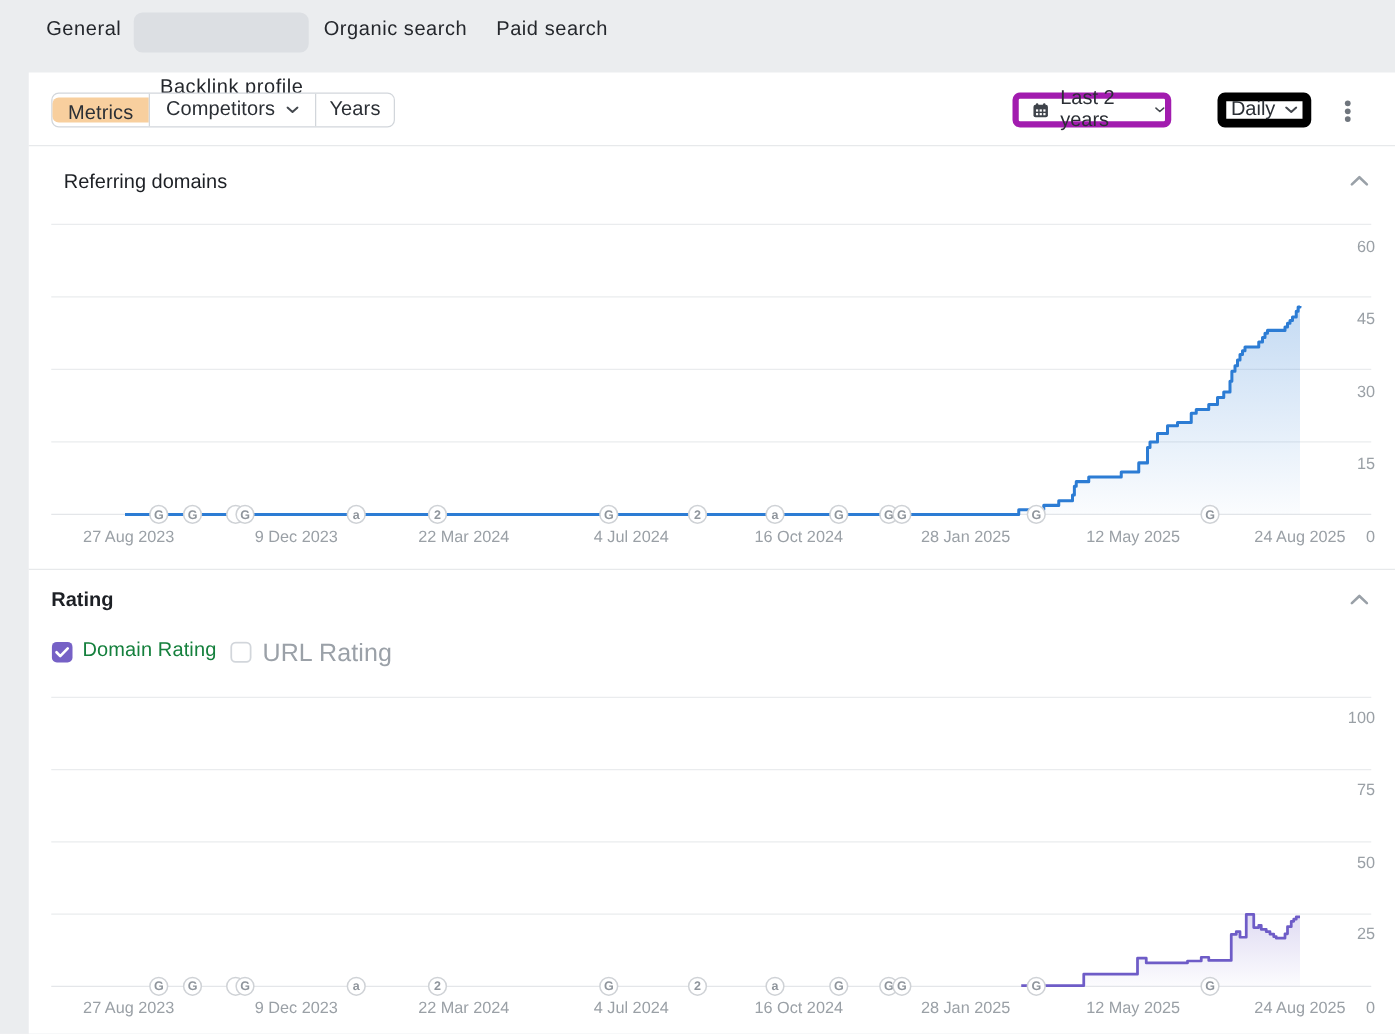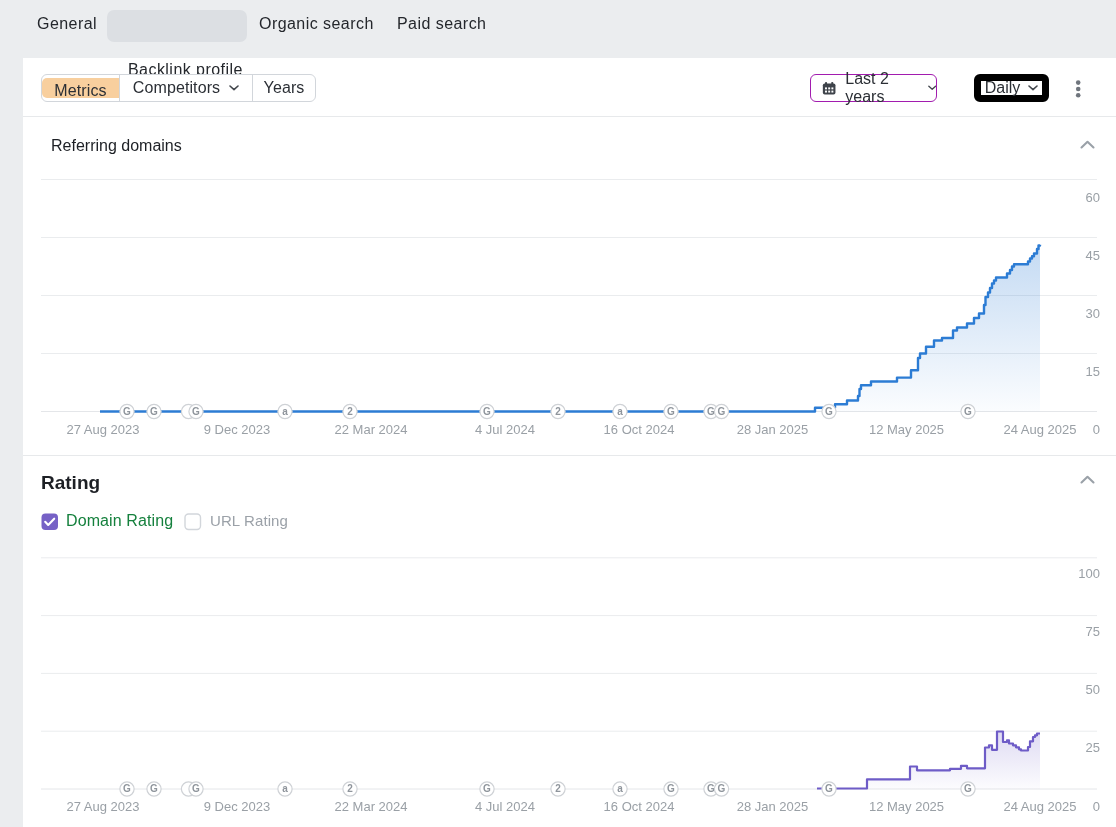--- a/index.html
+++ b/index.html
@@ -20,21 +20,21 @@
   <div style="width:1px;height:26px;background:#d2d6db"></div>
   <div class="btxt" style="height:26px;line-height:26px;width:132px;display:flex;align-items:center;justify-content:center;">Competitors
     <svg width="10" height="6" viewBox="0 0 10 6" style="margin-left:9px">
         <path d="M1 1l4 3.6L9 1" fill="none" stroke="#44484e" stroke-width="1.6" stroke-linecap="round" stroke-linejoin="round"></path>
       </svg>
   </div>
   <div style="width:1px;height:26px;background:#d2d6db"></div>
   <div class="btxt" style="height:26px;line-height:26px;width:62px;text-align:center;">Years</div>
 </div>
 
-<div class="abs" style="left:810px;top:74px;width:127px;height:28px;border:1px solid #a21caf;border-radius:6px;background:#fff;display:flex;align-items:center">
+<div class="abs" style="left:810px;top:74px;width:127px;height:28px;border:5px solid #a21caf;border-radius:6px;background:#fff;display:flex;align-items:center">
   <svg width="17" height="17" viewBox="0 0 17 17" style="margin-left:11px">
     <rect x="1" y="2.5" width="15" height="13" rx="2.2" fill="#3e434a"></rect>
     <rect x="3.6" y="0.8" width="2.4" height="3.6" rx="1" fill="#3e434a"></rect>
     <rect x="11" y="0.8" width="2.4" height="3.6" rx="1" fill="#3e434a"></rect>
     <g fill="#fff">
       <rect x="3.6" y="7.2" width="2.3" height="2.3"></rect>
         <rect x="7.4" y="7.2" width="2.3" height="2.3"></rect>
         <rect x="11.2" y="7.2" width="2.3" height="2.3"></rect>
       <rect x="3.6" y="11" width="2.3" height="2.3"></rect>
         <rect x="7.4" y="11" width="2.3" height="2.3"></rect>
@@ -118,34 +118,34 @@
 <circle cx="721.5" cy="411.5" r="7.1" fill="#fff" stroke="#cfd2d6" stroke-width="1.2"></circle>
 <text x="721.5" y="414.9" font-size="10" font-weight="bold" fill="#8f959c" text-anchor="middle">G</text>
 <circle cx="829" cy="411.5" r="7.1" fill="#fff" stroke="#cfd2d6" stroke-width="1.2"></circle>
 <text x="829" y="414.9" font-size="10" font-weight="bold" fill="#8f959c" text-anchor="middle">G</text>
 <circle cx="968" cy="411.5" r="7.1" fill="#fff" stroke="#cfd2d6" stroke-width="1.2"></circle>
 <text x="968" y="414.9" font-size="10" font-weight="bold" fill="#8f959c" text-anchor="middle">G</text>
 </svg>
 
 <div class="abs" style="left:23px;top:455px;width:1093px;height:1px;background:#e7e9eb"></div>
 
-<div class="abs" style="left:41px;top:472px;font-size:19px;font-weight:bold;color:#1d2025">Rating</div>
+<div class="abs" style="left:41px;top:472px;font-size:16px;font-weight:bold;color:#1d2025">Rating</div>
 <svg class="abs" style="left:1080px;top:475px" width="15" height="9" viewBox="0 0 15 9">
     <path d="M1.5 7.5L7.5 1.8L13.5 7.5" fill="none" stroke="#9aa1a8" stroke-width="2.1" stroke-linejoin="round" stroke-linecap="round"></path>
   </svg>
 
 <svg class="abs" style="left:41px;top:513px" width="18" height="18" viewBox="0 0 18 18">
   <rect x="0.5" y="0.5" width="16.5" height="16.5" rx="4" fill="#7661c6"></rect>
   <path d="M4.2 8.8l3 3.1 6-6.2" fill="none" stroke="#fff" stroke-width="2.1" stroke-linecap="round" stroke-linejoin="round"></path>
 </svg>
 <div class="abs" style="left:66px;top:512px;font-size:16px;color:#15803d;letter-spacing:0.1px">Domain Rating</div>
 <svg class="abs" style="left:184px;top:513px" width="18" height="18" viewBox="0 0 18 18">
   <rect x="1" y="1" width="15.5" height="15.5" rx="3.5" fill="#fff" stroke="#d2d6db" stroke-width="1.4"></rect>
 </svg>
-<div class="abs" style="left:210px;top:512px;font-size:15px;color:#9ba1a8;letter-spacing:0.1px">URL Rating</div>
+<div class="abs" style="left:210px;top:512px;font-size:20px;color:#9ba1a8;letter-spacing:0.1px">URL Rating</div>
 
 <svg class="abs" style="left:0;top:540px" width="1116" height="287" viewBox="0 540 1116 287">
   <defs>
     <linearGradient id="gp" x1="0" y1="731" x2="0" y2="789" gradientUnits="userSpaceOnUse">
       <stop offset="0" stop-color="#6e5cc7" stop-opacity="0.22"></stop>
       <stop offset="1" stop-color="#6e5cc7" stop-opacity="0.02"></stop>
     </linearGradient>
   </defs>
   <line x1="41" y1="557.8" x2="1097" y2="557.8" stroke="#eaecee" stroke-width="1"></line>
     <line x1="41" y1="615.6" x2="1097" y2="615.6" stroke="#eaecee" stroke-width="1"></line>

